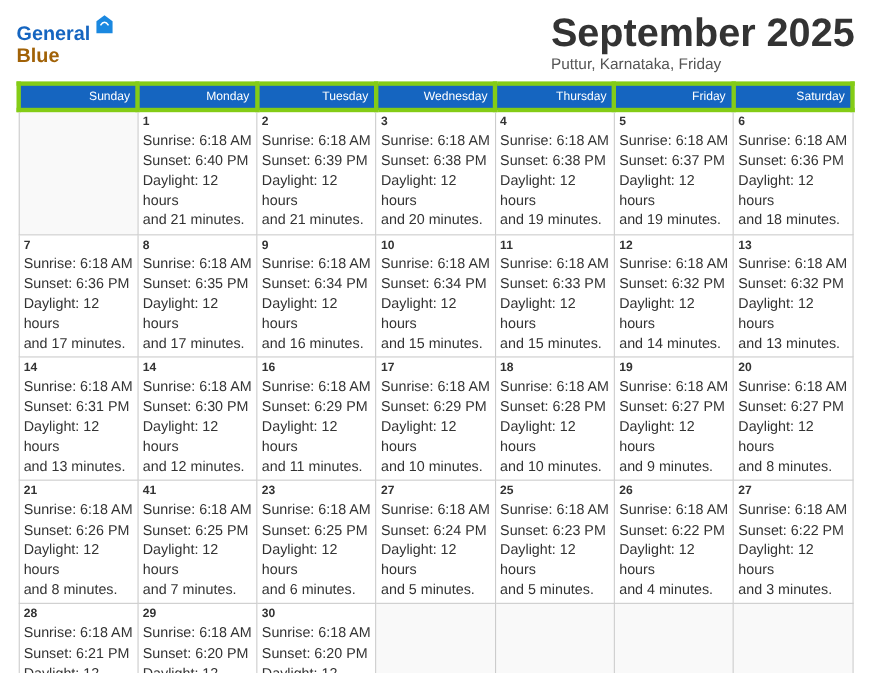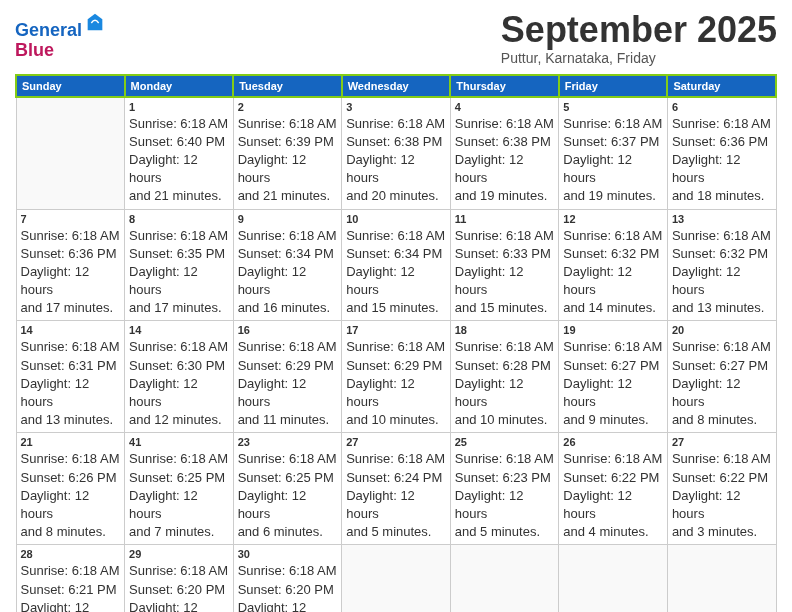--- a/index.html
+++ b/index.html
@@ -59,24 +59,24 @@
     }
     .calendar-table {
       width: 100%;
       border-collapse: collapse;
       flex: 1;
     }
     .calendar-table th {
       background-color: #1565c0;
       color: #fff;
       font-size: 11px;
-      font-weight: bold;
+      font-weight: normal;
       padding: 4px 5px;
-      border: 2px solid #84cc16;
-      text-align: left;
+      border: 4px solid #84cc16;
+      text-align: right;
     }
     .calendar-table td {
       border: 1px solid #ccc;
       vertical-align: top;
       padding: 3px 4px;
       font-size: 8.5px;
       color: #333;
       width: calc(100% / 7);
       height: 78px;
     }
@@ -102,21 +102,21 @@
   <div class="header">
     <div class="logo">
       <div>
         <div class="logo-text">
           <span>General</span><svg class="logo-icon" viewBox="0 0 24 24" fill="#1a88e0">
               <path d="M12 2 L20 8 L20 20 L4 20 L4 8 Z" fill="#1a88e0"></path>
               <path d="M8 12 Q12 6 16 12" fill="none" stroke="#fff" stroke-width="1.5"></path>
             </svg>
         </div>
         <div class="logo-text">
-          <span style="color:#be185d;">Blue</span>
+          <span style="color:#a16207;">Blue</span>
         </div>
       </div>
     </div>
     <div class="title-block">
       <div class="month-title">September 2025</div>
       <div class="subtitle">Puttur, Karnataka, Friday</div>
     </div>
   </div>
 
   <table class="calendar-table">

